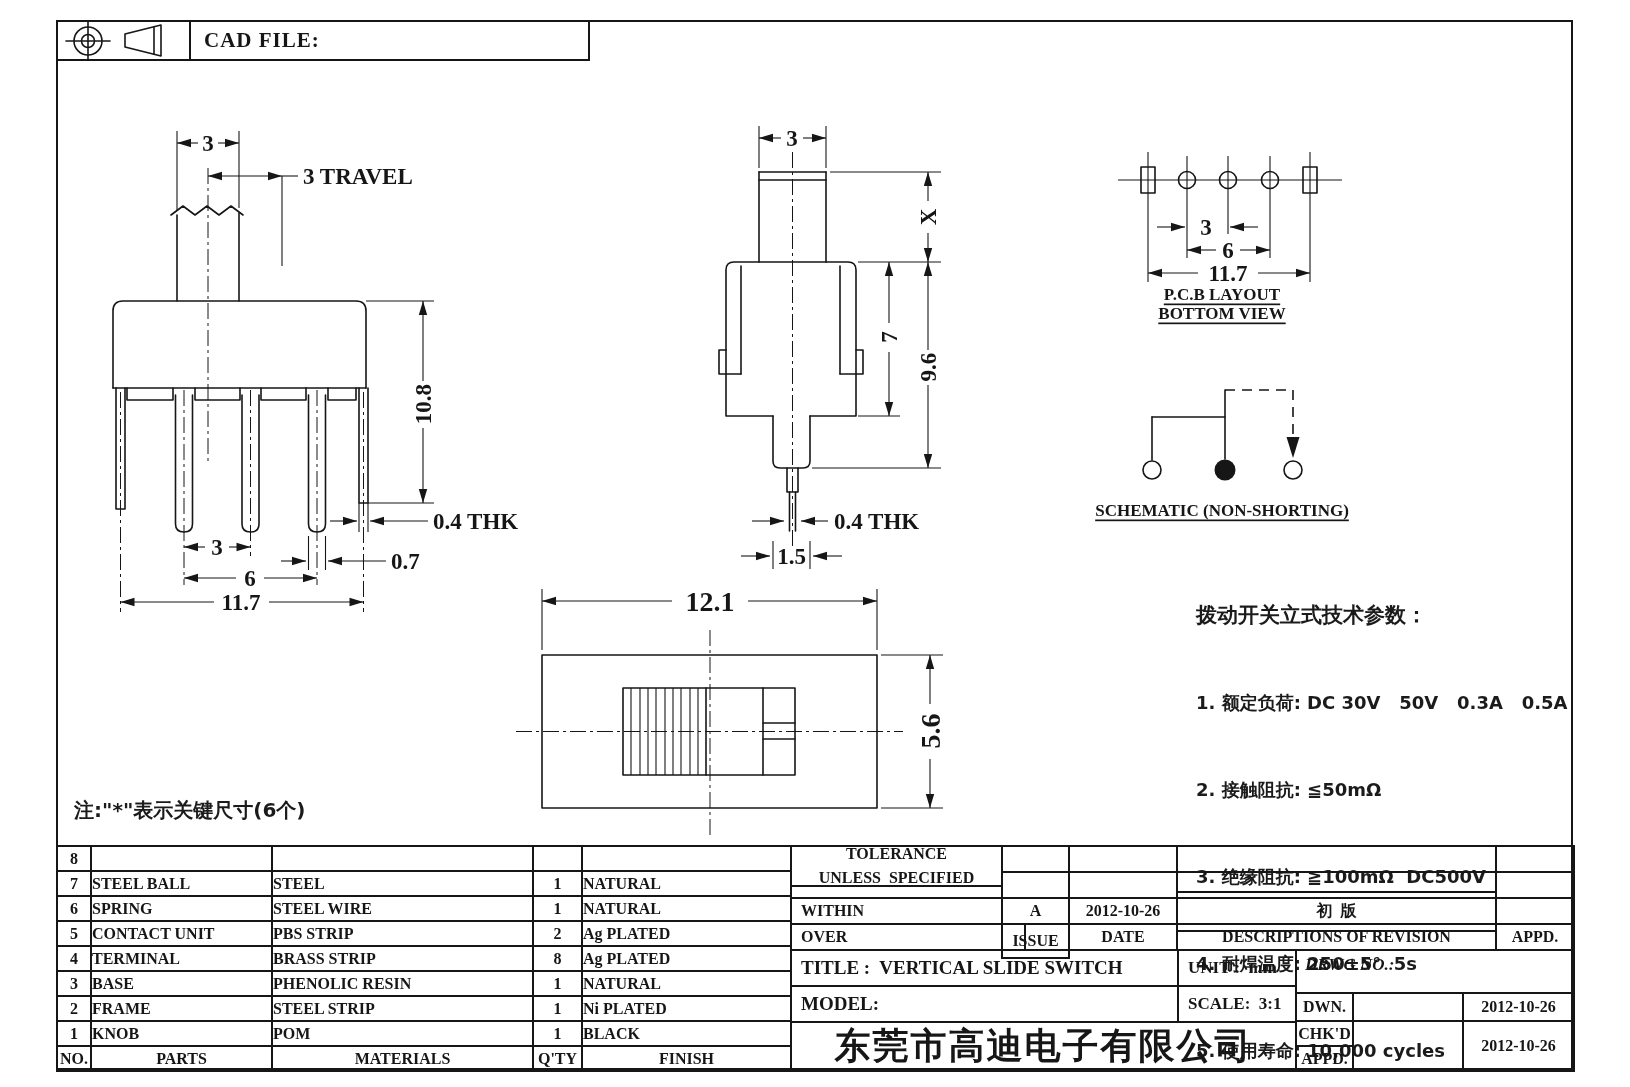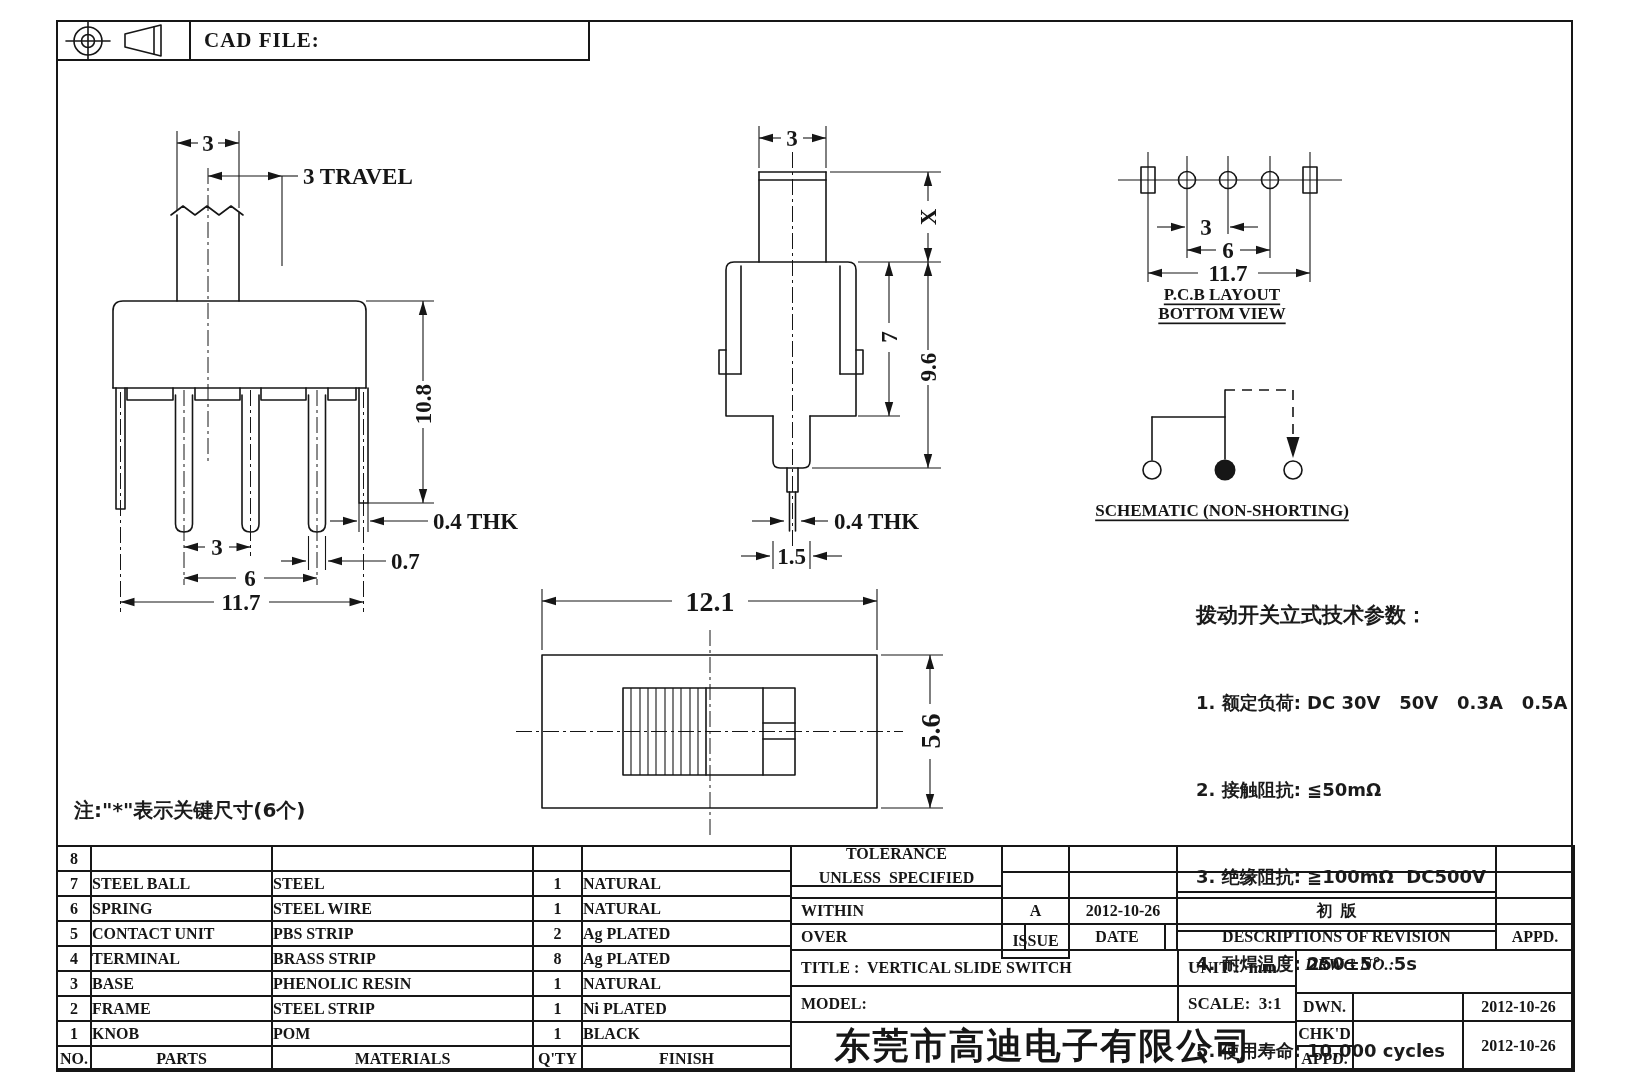--- a/index.html
+++ b/index.html
@@ -33,21 +33,21 @@
   table.parts td{border:2px solid #161616;font-family:"Liberation Serif",serif;font-weight:bold;
         font-size:16px;color:#161616;white-space:pre;overflow:hidden;padding:0;}
   table.parts tr{height:25px;}
   td.ctr{text-align:center;}
   td.lft{padding-left:8px;}
   .cell{position:absolute;box-sizing:border-box;border:2px solid #161616;
         font-family:"Liberation Serif",serif;font-weight:bold;font-size:16px;color:#161616;
         white-space:pre;overflow:hidden;display:flex;align-items:center;}
   .ctrc{justify-content:center;}
   .lftc{padding-left:9px;text-align:right;}
-  .big{font-size:16px;}
+  .big{font-size:19px;}
   .company{font-family:"DejaVu Sans",sans-serif;font-size:36px;font-weight:bold;letter-spacing:2px;}
   .twolines{flex-direction:column;justify-content:center;line-height:24px;}
   .topleft{align-items:flex-start;padding:4px 0 0 8px;}
 </style>
 </head>
 <body>
 
 <div class="sheet">
 
   <div class="outer"></div>
@@ -329,21 +329,21 @@
   <div class="cell" style="left:1068px;top:871px;width:110px;height:28px;"></div>
   <div class="cell" style="left:1176px;top:871px;width:321px;height:28px;"></div>
   <div class="cell" style="left:1495px;top:871px;width:80px;height:28px;"></div>
 
   <div class="cell ctrc" style="left:1001px;top:897px;width:69px;height:28px;">A</div>
   <div class="cell ctrc" style="left:1068px;top:897px;width:110px;height:28px;">2012-10-26</div>
   <div class="cell ctrc" style="left:1176px;top:847px;width:321px;height:41px;margin-top:44px;">初  版</div>
   <div class="cell" style="left:1495px;top:897px;width:80px;height:28px;"></div>
 
   <div class="cell ctrc" style="left:1001px;top:923px;width:69px;height:36px;">ISSUE</div>
-  <div class="cell ctrc" style="left:1068px;top:923px;width:98px;height:28px;">DATE</div>
+  <div class="cell ctrc" style="left:1068px;top:923px;width:110px;height:28px;">DATE</div>
   <div class="cell ctrc" style="left:1176px;top:923px;width:321px;height:28px;">DESCRIPTIONS OF REVISION</div>
   <div class="cell ctrc" style="left:1495px;top:923px;width:80px;height:28px;">APPD.</div>
 
   <div class="cell lftc big" style="left:790px;top:949px;width:389px;height:38px;">TITLE :  VERTICAL SLIDE SWITCH</div>
   <div class="cell lftc" style="left:1177px;top:949px;width:120px;height:38px;font-size:17px;">UNIT :  mm</div>
   <div class="cell lftc big" style="left:790px;top:985px;width:389px;height:38px;">MODEL:</div>
   <div class="cell lftc" style="left:1177px;top:985px;width:120px;height:38px;font-size:17px;">SCALE:  3:1</div>
   <div class="cell ctrc company" style="left:790px;top:1021px;width:507px;height:51px;">东莞市高迪电子有限公司</div>
 
   <div class="cell topleft" style="left:1295px;top:949px;width:280px;height:45px;font-size:17px;font-style:italic;">DRWG NO.:</div>

